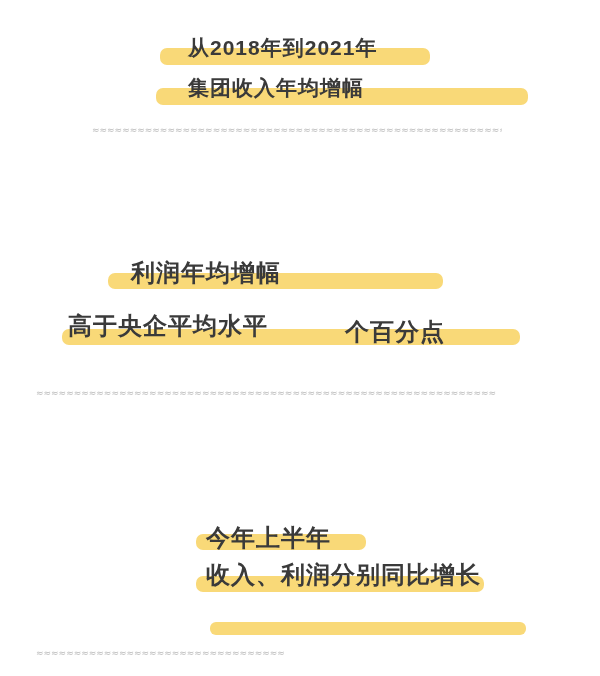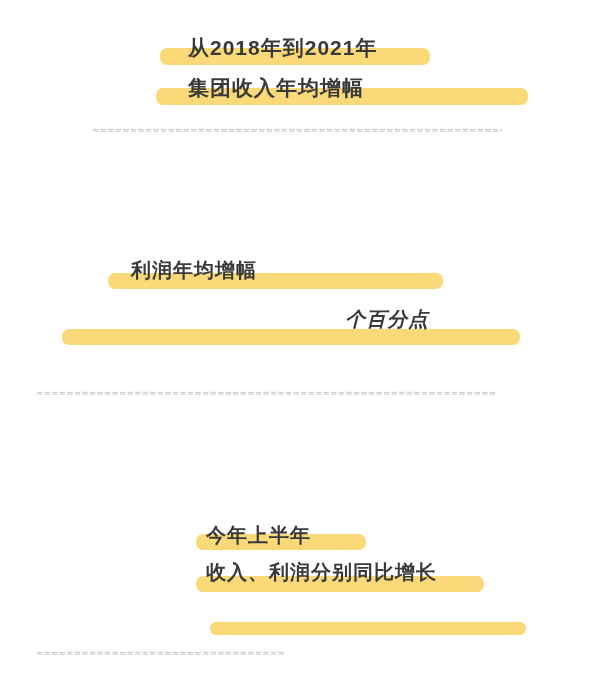--- a/index.html
+++ b/index.html
@@ -35,21 +35,21 @@
     color: #3a3a3a;
     font-weight: bold;
     white-space: nowrap;
     letter-spacing: 1px;
   }
 
   .t-big {
     font-size: 21px;
   }
   .t-mid {
-    font-size: 20px;
+    font-size: 24px;
   }
 
   
   .sep {
     position: absolute;
     height: 10px;
     overflow: hidden;
     z-index: 1;
     color: #b9b9b9;
     font-size: 9px;
@@ -69,21 +69,22 @@
 
   <div class="hl" style="left:156px; top:88px; width:372px; height:17px;"></div>
   <div class="txt t-big" style="left:188px; top:74px;text-align:center;">集团收入年均增幅</div>
 
   <div class="sep" style="left:92px; top:125px; width:410px;">≈≈≈≈≈≈≈≈≈≈≈≈≈≈≈≈≈≈≈≈≈≈≈≈≈≈≈≈≈≈≈≈≈≈≈≈≈≈≈≈≈≈≈≈≈≈≈≈≈≈≈≈≈≈≈≈≈≈≈≈≈≈≈≈≈≈≈≈≈≈≈≈≈≈≈≈≈≈≈≈≈≈≈≈≈≈≈≈</div>
 
   <div class="hl" style="left:108px; top:273px; width:335px; height:16px;"></div>
   <div class="txt t-mid" style="left:131px; top:257px;">利润年均增幅</div>
 
   <div class="hl" style="left:62px; top:329px; width:458px; height:16px;"></div>
-  <div class="txt t-mid" style="left:345px; top:306px;font-style:italic;">个百分点</div>
+  <div class="txt t-mid" style="left:68px; top:310px;">高于央企平均水平</div>
+  <div class="txt t-mid" style="left:345px; top:316px;">个百分点</div>
 
   <div class="sep" style="left:36px; top:388px; width:460px;">≈≈≈≈≈≈≈≈≈≈≈≈≈≈≈≈≈≈≈≈≈≈≈≈≈≈≈≈≈≈≈≈≈≈≈≈≈≈≈≈≈≈≈≈≈≈≈≈≈≈≈≈≈≈≈≈≈≈≈≈≈≈≈≈≈≈≈≈≈≈≈≈≈≈≈≈≈≈≈≈≈≈≈≈≈≈≈≈</div>
 
   <div class="hl" style="left:196px; top:534px; width:170px; height:16px;"></div>
   <div class="txt t-mid" style="left:206px; top:522px;">今年上半年</div>
 
   <div class="hl" style="left:196px; top:576px; width:288px; height:16px;"></div>
   <div class="txt t-mid" style="left:206px; top:559px;">收入、利润分别同比增长</div>
 
   <div class="hl" style="left:210px; top:622px; width:316px; height:13px; border-radius:6px;"></div>

